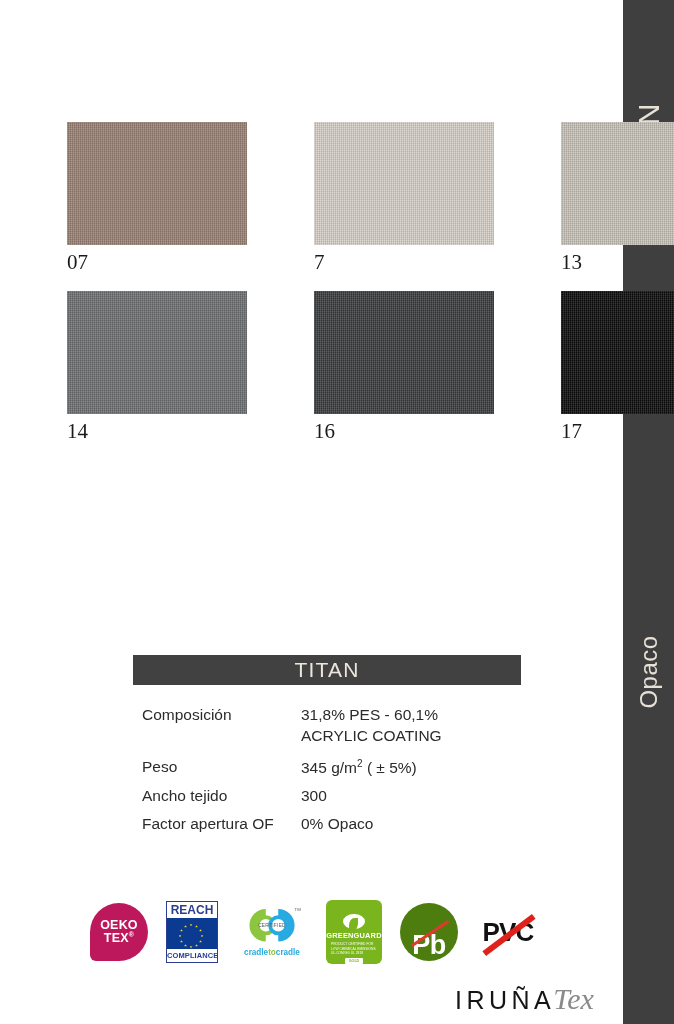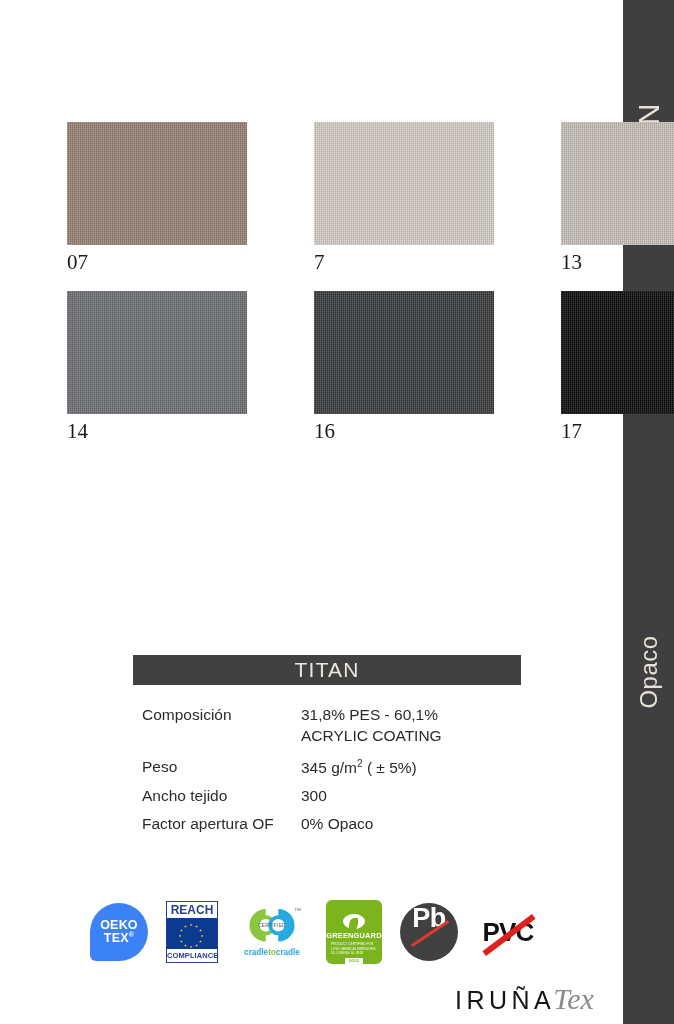--- a/index.html
+++ b/index.html
@@ -133,21 +133,21 @@
     height: 78px;
     display: flex;
     align-items: center;
     gap: 18px;
   }
   .cert { position: relative; flex: 0 0 auto; }
 
   
   #cert-oekotex {
     width: 58px; height: 58px;
-    background: #3b82f6;
+    background: #be185d;
     border-radius: 50% 50% 50% 6px;
     color: #ffffff;
     display: flex; flex-direction: column;
     align-items: center; justify-content: center;
     font-weight: bold; font-size: 12.5px; line-height: 1.02;
     letter-spacing: 0.2px;
   }
   #cert-oekotex sup { font-size: 7px; vertical-align: super; }
 
   
@@ -205,22 +205,22 @@
   }
   #cert-greenguard .gg-tag {
     margin-top: 2px; background: #ffffff; color: #7ab51d;
     font-size: 3.6px; font-weight: bold; padding: 1px 4px;
     border-radius: 1px;
   }
 
   
   #cert-pb {
     width: 58px; height: 58px; border-radius: 50%;
-    background: #404040; position: relative;
-    display: flex; align-items: flex-start; justify-content: center;
+    background: #4d7c0f; position: relative;
+    display: flex; align-items: flex-end; justify-content: center;
   }
   #cert-pb .pb-text {
     color: #ffffff; font-weight: bold; font-size: 27px;
     letter-spacing: -0.5px;
   }
   #cert-pb .slash {
     position: absolute; left: 8px; top: 50%;
     width: 44px; height: 2.6px; background: #e03a2f;
     transform: rotate(-34deg); transform-origin: center;
   }

